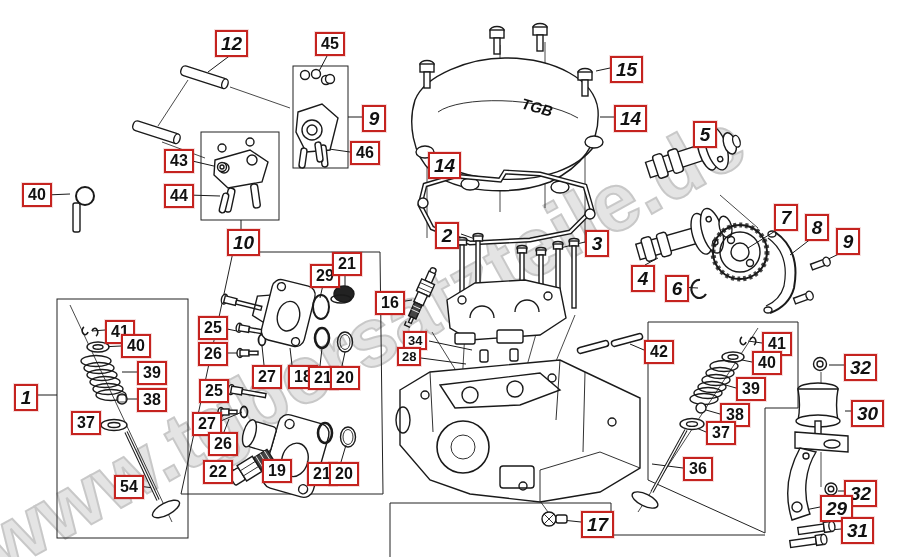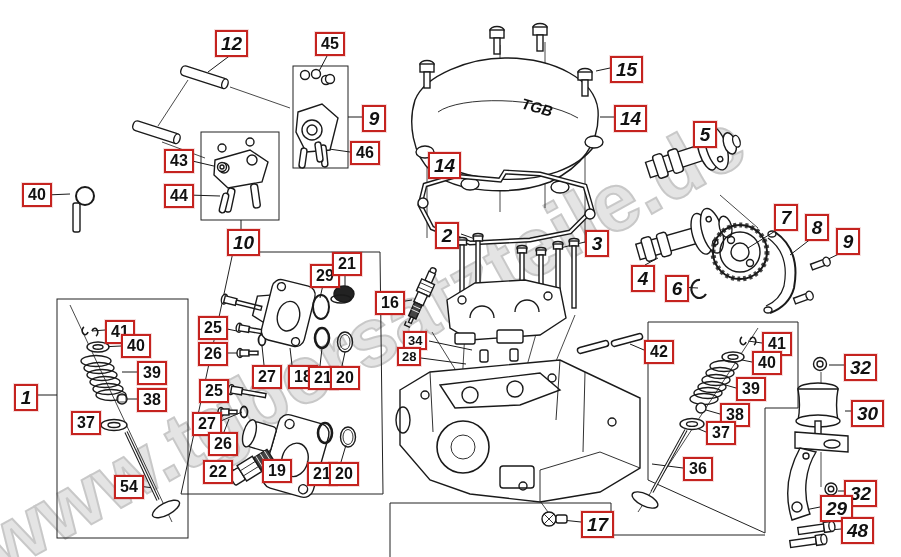--- a/index.html
+++ b/index.html
@@ -535,21 +535,21 @@
 <div class="callout" style="left:644px;top:340px">42</div>
 <div class="callout" style="left:762px;top:332px">41</div>
 <div class="callout" style="left:752px;top:351px">40</div>
 <div class="callout" style="left:736px;top:377px">39</div>
 <div class="callout" style="left:720px;top:403px">38</div>
 <div class="callout" style="left:706px;top:421px">37</div>
 <div class="callout lg" style="left:844px;top:354px">32</div>
 <div class="callout lg" style="left:851px;top:400px">30</div>
 <div class="callout lg" style="left:844px;top:480px">32</div>
 <div class="callout lg" style="left:820px;top:495px">29</div>
-<div class="callout lg" style="left:841px;top:517px">48</div>
+<div class="callout lg" style="left:841px;top:517px">31</div>
 <div class="callout lg" style="left:14px;top:384px">1</div>
 <div class="callout" style="left:105px;top:320px">41</div>
 <div class="callout" style="left:121px;top:334px">40</div>
 <div class="callout" style="left:137px;top:361px">39</div>
 <div class="callout" style="left:137px;top:388px">38</div>
 <div class="callout" style="left:71px;top:411px">37</div>
 <div class="callout" style="left:114px;top:475px">54</div>
 
 </div>
 

